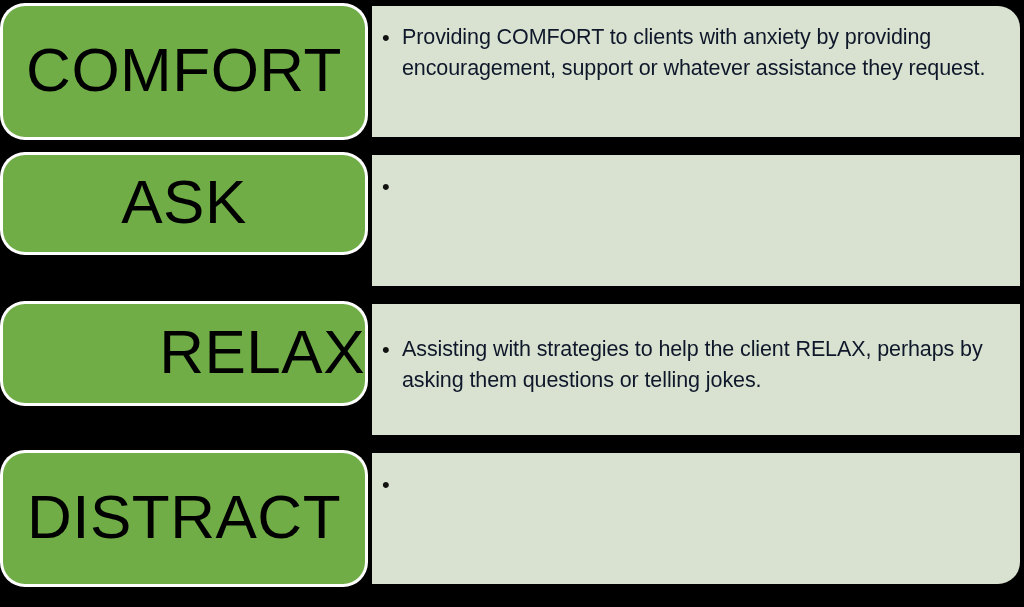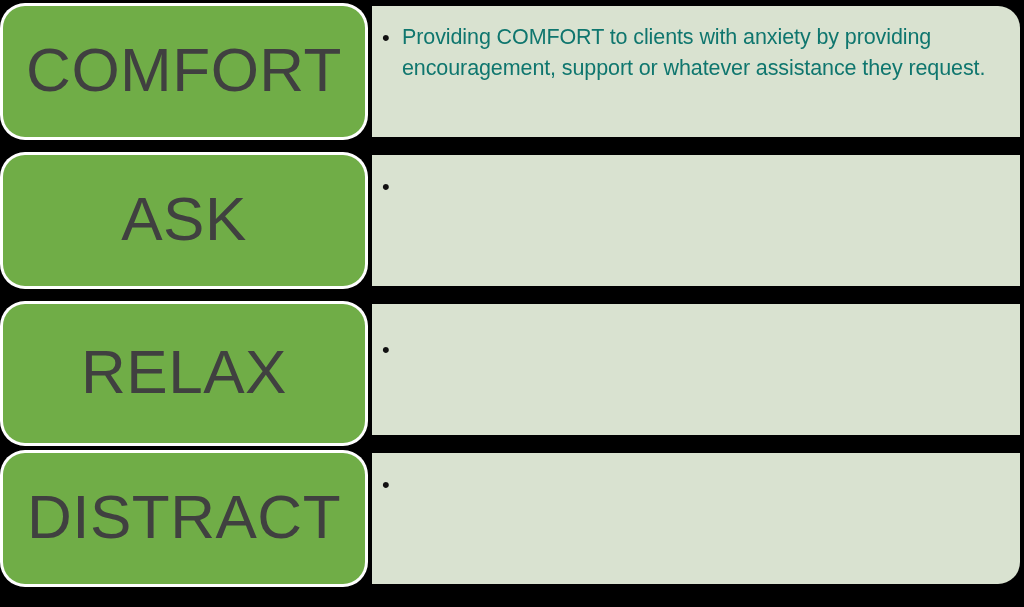--- a/index.html
+++ b/index.html
@@ -37,21 +37,21 @@
     width: 362px;
     border-radius: 22px;
     background: #70AD47;
     box-shadow: 0 0 0 3px #ffffff;
     display: flex;
     align-items: center;
     justify-content: center;
     box-sizing: border-box;
   }
   .chip-label {
-    color: #404040;
+    color: #000000;
     font-family: "Liberation Sans", sans-serif;
     font-weight: 400;
     font-size: 62px;
     line-height: 1;
     letter-spacing: 0.5px;
     white-space: nowrap;
     text-align: center;
     padding-bottom: 4px;
   }
 
@@ -74,21 +74,21 @@
     flex: 0 0 auto;
     width: 20px;
     color: #111111;
     font-size: 22px;
     line-height: 31px;
     text-align: left;
     font-family: "Liberation Sans", sans-serif;
   }
   .desc {
     flex: 1 1 auto;
-    color: #0f766e;
+    color: #0f172a;
     font-family: "Liberation Sans", sans-serif;
     font-weight: 400;
     font-size: 21.5px;
     line-height: 31px;
     letter-spacing: -0.1px;
   }
 
   
   .panel.first { border-top-right-radius: 22px; }
   .panel.last  { border-bottom-right-radius: 22px; }
@@ -104,37 +104,38 @@
     </div>
     <div class="panel first" style="height:131px;">
       <div class="panel-inner">
         <span class="bullet">•</span>
         <span class="desc">Providing COMFORT to clients with anxiety by providing encouragement, support or whatever assistance they request.</span>
       </div>
     </div>
   </div>
 
   <div class="row" style="top:155px;height:131px;">
-    <div class="chip" style="height:131px;">
+    <div class="chip" style="height:97px;">
       <span class="chip-label">ASK</span>
     </div>
     <div class="panel" style="height:131px;">
       <div class="panel-inner">
         <span class="bullet">•</span>
       </div>
     </div>
   </div>
 
   <div class="row" style="top:304px;height:131px;">
-    <div class="chip" style="height:139px;">
+    <div class="chip" style="height:99px;justify-content:flex-end;">
       <span class="chip-label">RELAX</span>
     </div>
     <div class="panel" style="height:131px;">
       <div class="panel-inner" style="padding-top:30px;">
         <span class="bullet">•</span>
+        <span class="desc">Assisting with strategies to help the client RELAX, perhaps by asking them questions or telling jokes.</span>
       </div>
     </div>
   </div>
 
   <div class="row" style="top:453px;height:131px;">
     <div class="chip" style="height:131px;">
       <span class="chip-label">DISTRACT</span>
     </div>
     <div class="panel last" style="height:131px;">
       <div class="panel-inner">

